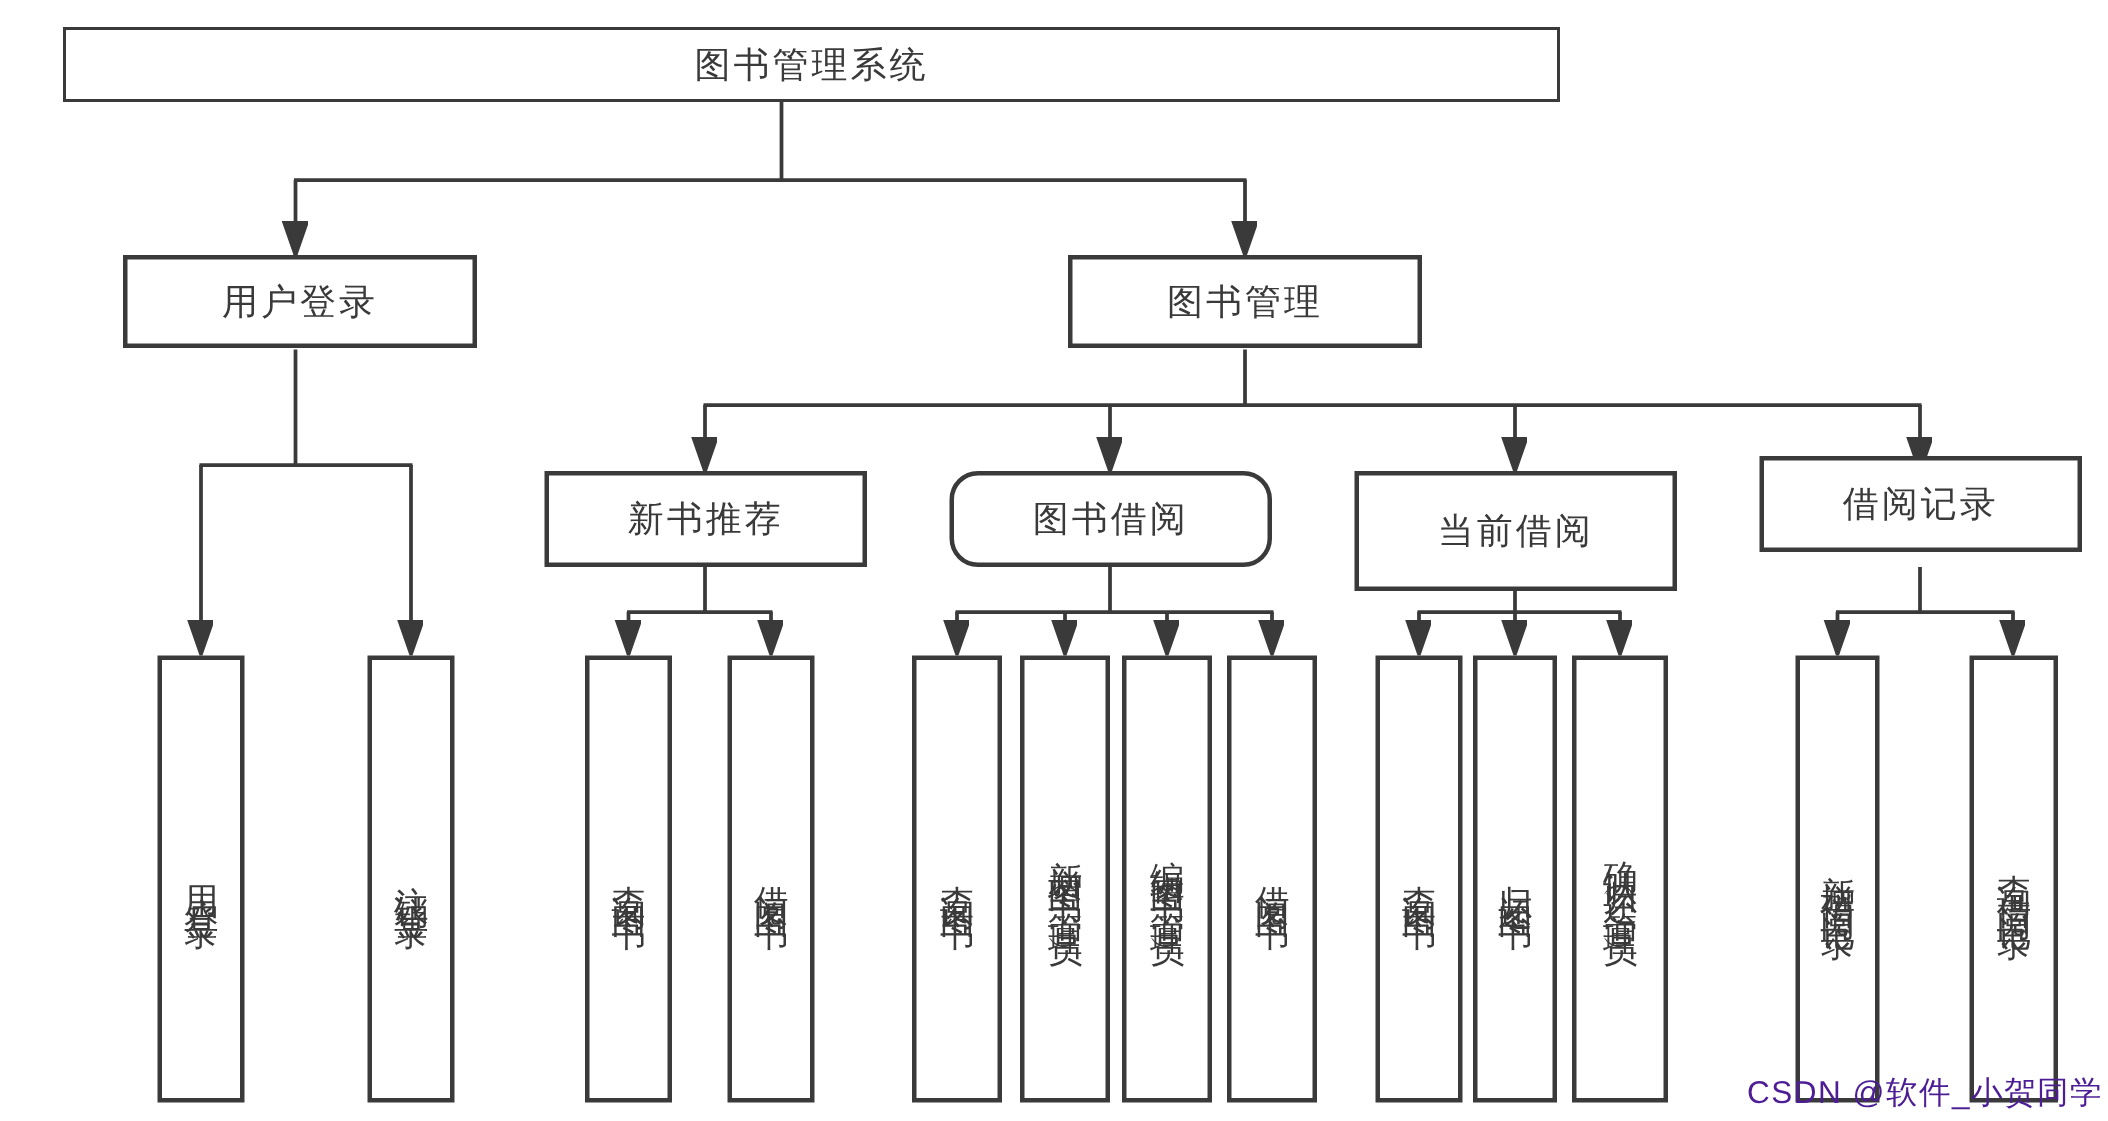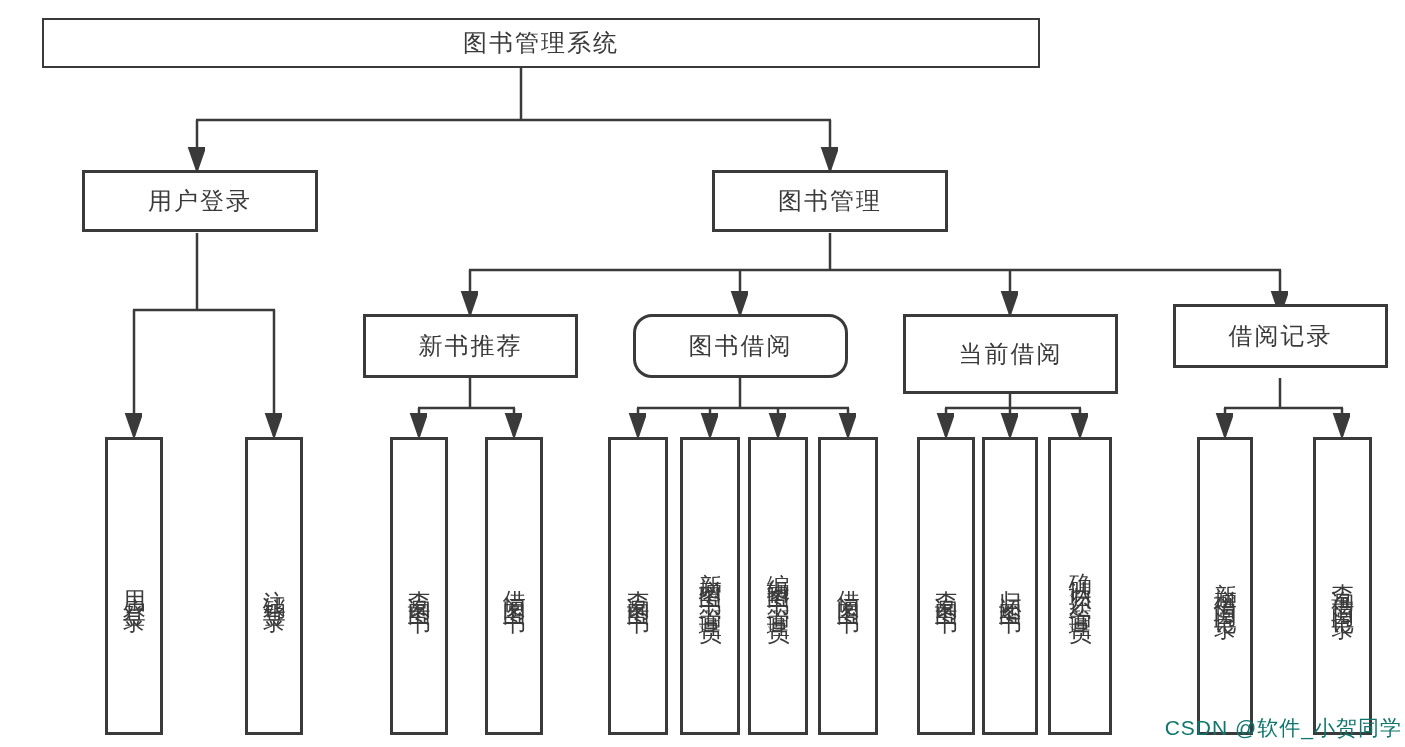--- a/index.html
+++ b/index.html
@@ -31,21 +31,21 @@
     font-size:23px;
     letter-spacing:7px;
     line-height:1.1;
     white-space:nowrap;
   }
   .watermark {
     position:absolute;
     right:3px; bottom:5px;
     font-size:21px;
     letter-spacing:1px;
-    color:#0f766e;
+    color:#4c1d95;
     z-index:5;
     white-space:nowrap;
   }
 </style>
 </head>
 <body>
 
 <div class="stage">
 
   <svg class="wires" width="1405" height="747" viewBox="0 0 1405 747" aria-hidden="true">

